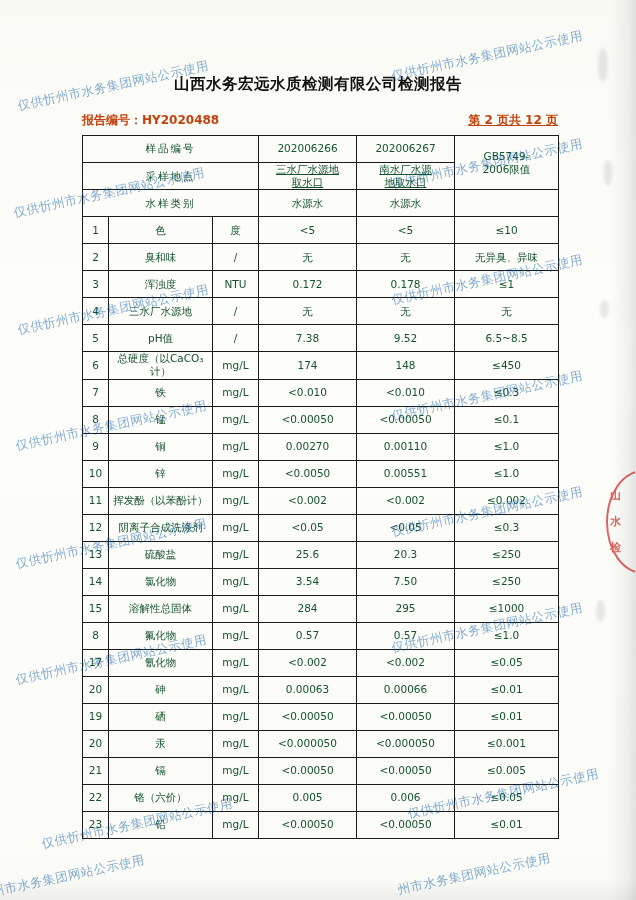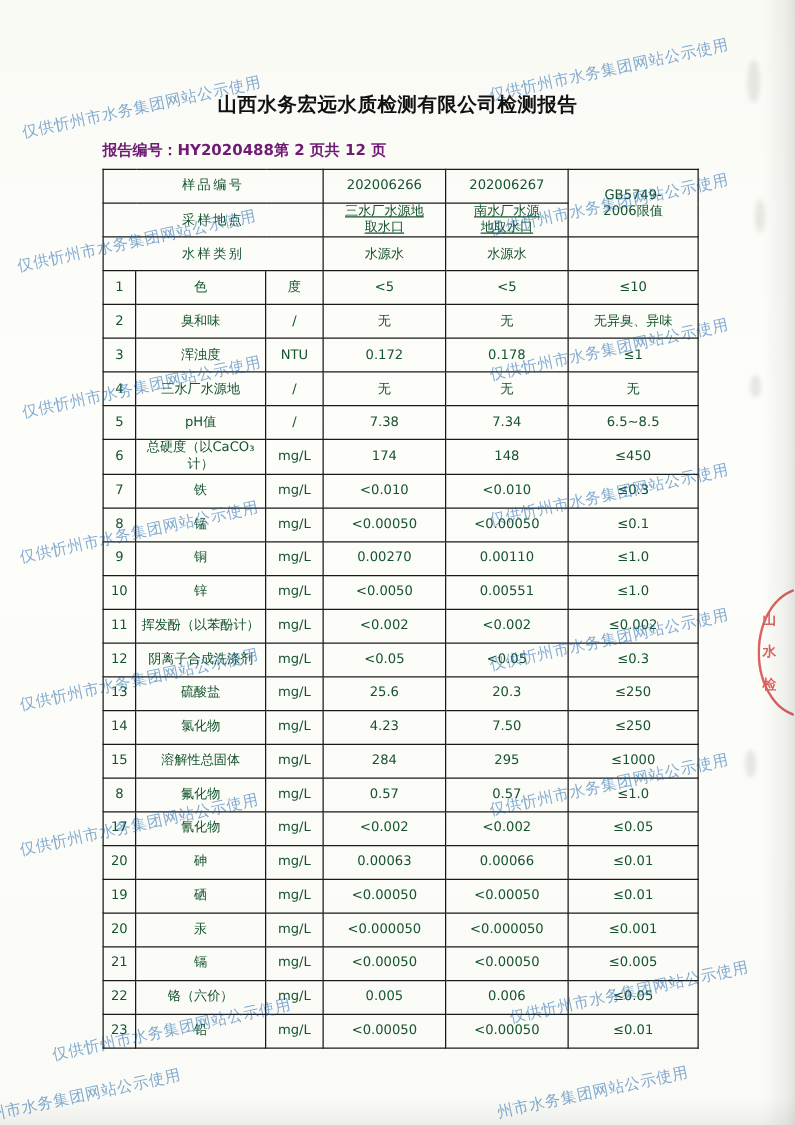--- a/index.html
+++ b/index.html
@@ -50,26 +50,27 @@
     font-weight: bold;
     letter-spacing: 0.5px;
     color: #111;
   }
   .meta-row {
     position: absolute;
     top: 112px;
     left: 82px;
     right: 78px;
     display: flex;
+    justify-content: space-between;
     font-size: 12px;
     font-weight: bold;
-    color: #701a75;
+    color: #c2410c;
   }
   .report-no { white-space: nowrap; }
-  .page-no { white-space: nowrap; }
+  .page-no { white-space: nowrap; text-decoration: underline; }
 
   table.report {
     position: absolute;
     top: 135px;
     left: 82px;
     width: 476px;
     border-collapse: collapse;
     table-layout: fixed;
     color: #14532d;
   }
@@ -233,21 +234,21 @@
           <td class="c-unit">/</td>
           <td class="c-val">无</td>
           <td class="c-val">无</td>
           <td class="c-lim">无</td>
         </tr>
         <tr>
           <td class="c-idx">5</td>
           <td class="c-item">pH值</td>
           <td class="c-unit">/</td>
           <td class="c-val">7.38</td>
-          <td class="c-val">7.34</td>
+          <td class="c-val">9.52</td>
           <td class="c-lim">6.5~8.5</td>
         </tr>
         <tr>
           <td class="c-idx">6</td>
           <td class="c-item">总硬度（以CaCO₃计）</td>
           <td class="c-unit">mg/L</td>
           <td class="c-val">174</td>
           <td class="c-val">148</td>
           <td class="c-lim">≤450</td>
         </tr>
@@ -304,21 +305,21 @@
           <td class="c-item">硫酸盐</td>
           <td class="c-unit">mg/L</td>
           <td class="c-val">25.6</td>
           <td class="c-val">20.3</td>
           <td class="c-lim">≤250</td>
         </tr>
         <tr>
           <td class="c-idx">14</td>
           <td class="c-item">氯化物</td>
           <td class="c-unit">mg/L</td>
-          <td class="c-val">4.23</td>
+          <td class="c-val">3.54</td>
           <td class="c-val">7.50</td>
           <td class="c-lim">≤250</td>
         </tr>
         <tr>
           <td class="c-idx">15</td>
           <td class="c-item">溶解性总固体</td>
           <td class="c-unit">mg/L</td>
           <td class="c-val">284</td>
           <td class="c-val">295</td>
           <td class="c-lim">≤1000</td>

